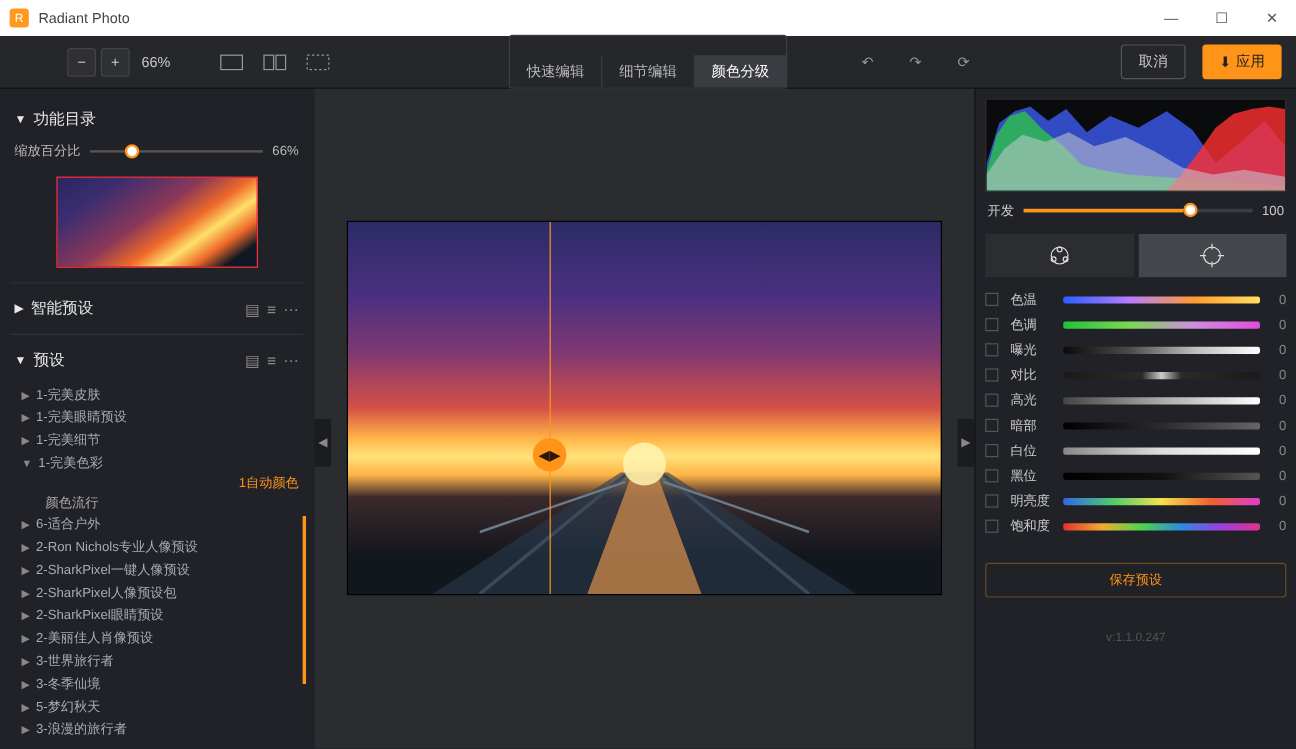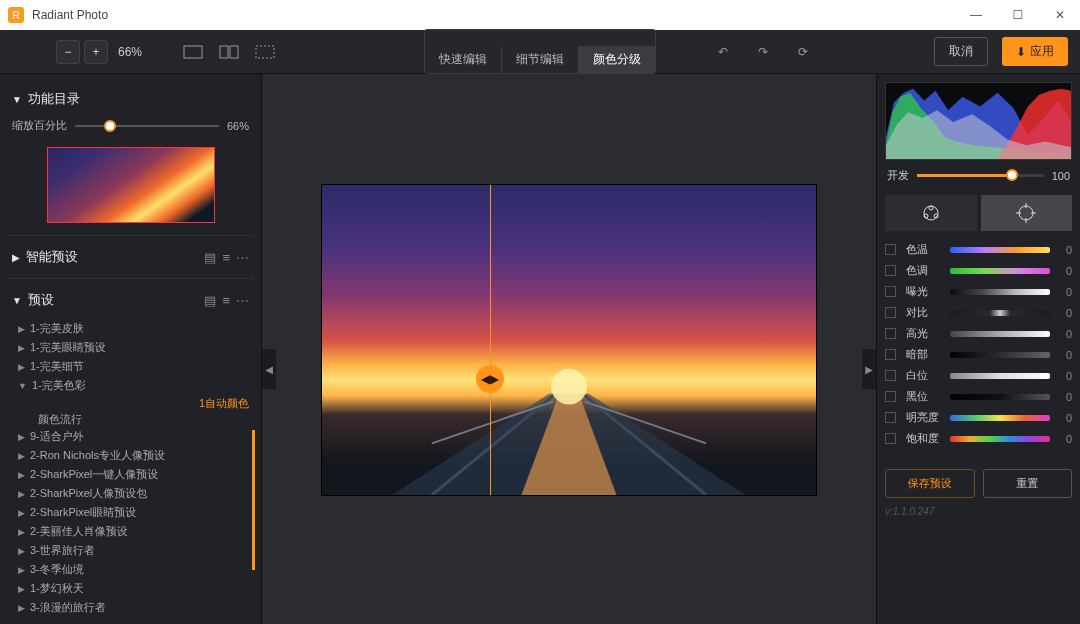--- a/index.html
+++ b/index.html
@@ -50,39 +50,39 @@
 .center { flex: 1; background: #2a2c30; display: flex; align-items: flex-start; justify-content: center; position: relative; padding-top:110px;}
 .canvas-img { width: 496px; height: 312px; position: relative; border: 1px solid #000; background: linear-gradient(180deg,#2c2b66 0%,#4a3080 20%,#7f3872 35%,#d45146 50%,#ffb347 58%,#ffe27a 63%,#ffb347 68%,#3a2a2c 74%,#12161d 90%); }
 .canvas-divider { position: absolute; top: 0; bottom: 0; left: 34%; width: 1px; background: #ff9419; }
 .canvas-handle { position: absolute; top: 58%; left: 34%; transform: translateX(-50%); width: 28px; height: 28px; background: #ff9419; border-radius: 50%; display:flex;align-items:center;justify-content:center; color:#2a180a; font-size:12px;}
 .canvas-accent { position:absolute; left:-10px; top:356px; width:3px; height:140px; background:#ff9419;}
 .side-arrow { position:absolute; top:50%; width:14px; height:40px; background:#1a1c1f; color:#888; display:flex; align-items:center; justify-content:center; font-size:10px; cursor:pointer;}
 .side-arrow.left { left:0; }
 .side-arrow.right { right:0; }
 
 
-.right-panel { width: 204px; background: #202227; border-left: 1px solid #111; display: flex; flex-direction: column; padding: 8px 8px 4px; }
+.right-panel { width: 268px; background: #202227; border-left: 1px solid #111; display: flex; flex-direction: column; padding: 8px 8px 4px; }
 .histogram { height: 78px; border: 1px solid #333; position: relative; background:#0a0b0d; overflow:hidden;}
 .dev-row { display: flex; align-items: center; padding: 8px 2px; color: #ccc; font-size: 11px; }
 .dev-row .slider-track { flex: 1; height: 3px; background: #3b3d42; margin: 0 8px; position: relative; }
 .dev-row .slider-track .fill { position:absolute; left:0; height:100%; background:#ff9419; width:70%;}
 .dev-row .slider-thumb { position: absolute; width: 12px; height: 12px; background: #fff; border:2px solid #ff9419; border-radius: 50%; top: -5px; left: 70%; }
 .tool-toggle { display: flex; margin: 4px 0 8px; }
 .tool-toggle .tbtn { flex: 1; height: 36px; background: #2b2d31; display:flex; align-items:center; justify-content:center; cursor:pointer; color:#ddd;}
 .tool-toggle .tbtn.active { background: #44464b; }
 .tool-toggle .tbtn:first-child { margin-right:4px;}
 .ctrl-row { display: flex; align-items: center; padding: 3px 0; }
 .ctrl-row .chk { width: 11px; height: 11px; border: 1px solid #555; margin-right: 10px; cursor:pointer;}
 .ctrl-row .lbl { width: 44px; color: #ccc; font-size: 11px; }
 .ctrl-row .grad { flex: 1; height: 6px; border-radius:2px; margin-right: 8px; cursor:pointer;}
 .ctrl-row .val { width: 14px; color: #888; font-size: 11px; text-align: right; }
 .btn-row { display: flex; gap: 8px; margin-top: 20px; }
 .btn-row .btn { flex: 1; padding: 6px 0; text-align: center; border: 1px solid #555; color: #ccc; font-size: 11px; border-radius: 3px; cursor:pointer;}
 .btn-row .btn.save { color: #ff9419; border-color: #6a4b26; }
-.version { color: #555; font-size: 10px; margin-top: 8px; font-style: italic; }
+.version { text-align: center; color: #555; font-size: 10px; margin-top: 28px; }
 
 
 .grad-temp{background:linear-gradient(90deg,#2a5fff,#b57cff,#ff9b2e,#ffe060);}
 .grad-tint{background:linear-gradient(90deg,#24c13d,#7ad94e,#d08de0,#e34bdc);}
 .grad-exp{background:linear-gradient(90deg,#0b0b0b,#4a4a4a,#bdbdbd,#fff);}
 .grad-cont{background:linear-gradient(90deg,#1a1a1a 0%,#2a2a2a 40%,#ccc 50%,#2a2a2a 60%,#1a1a1a 100%);}
 .grad-high{background:linear-gradient(90deg,#444,#aaa,#fff);}
 .grad-shad{background:linear-gradient(90deg,#000,#2b2b2b,#666);}
 .grad-white{background:linear-gradient(90deg,#888,#ddd,#fff);}
 .grad-black{background:linear-gradient(90deg,#000,#111,#555);}
@@ -197,21 +197,21 @@
           <span>1-完美细节</span>
         </div>
       <div class="preset-item expanded">
           <span class="caret">▼</span>
           <span>1-完美色彩</span>
         </div>
         <div class="preset-sub active">1自动颜色</div>
         <div class="preset-sub">颜色流行</div>
       <div class="preset-item">
           <span class="caret">▶</span>
-          <span>9-适合户外</span>
+          <span>6-适合户外</span>
         </div>
       <div class="preset-item">
           <span class="caret">▶</span>
           <span>2-Ron Nichols专业人像预设</span>
         </div>
       <div class="preset-item">
           <span class="caret">▶</span>
           <span>2-SharkPixel一键人像预设</span>
         </div>
       <div class="preset-item">
@@ -229,21 +229,21 @@
       <div class="preset-item">
           <span class="caret">▶</span>
           <span>3-世界旅行者</span>
         </div>
       <div class="preset-item">
           <span class="caret">▶</span>
           <span>3-冬季仙境</span>
         </div>
       <div class="preset-item">
           <span class="caret">▶</span>
-          <span>1-梦幻秋天</span>
+          <span>5-梦幻秋天</span>
         </div>
       <div class="preset-item">
           <span class="caret">▶</span>
           <span>3-浪漫的旅行者</span>
         </div>
 
     </div>
 
   </div>
 
@@ -365,17 +365,16 @@
         <div class="ctrl-row">
           <div class="chk"></div>
           <div class="lbl">饱和度</div>
           <div class="grad grad-sat"></div>
           <div class="val">0</div>
         </div>
       </div>
 
     <div class="btn-row">
       <div class="btn save">保存预设</div>
-      <div class="btn">重置</div>
     </div>
     <div class="version">v:1.1.0.247</div>
   </div>
 </div>
 
 </body></html>

